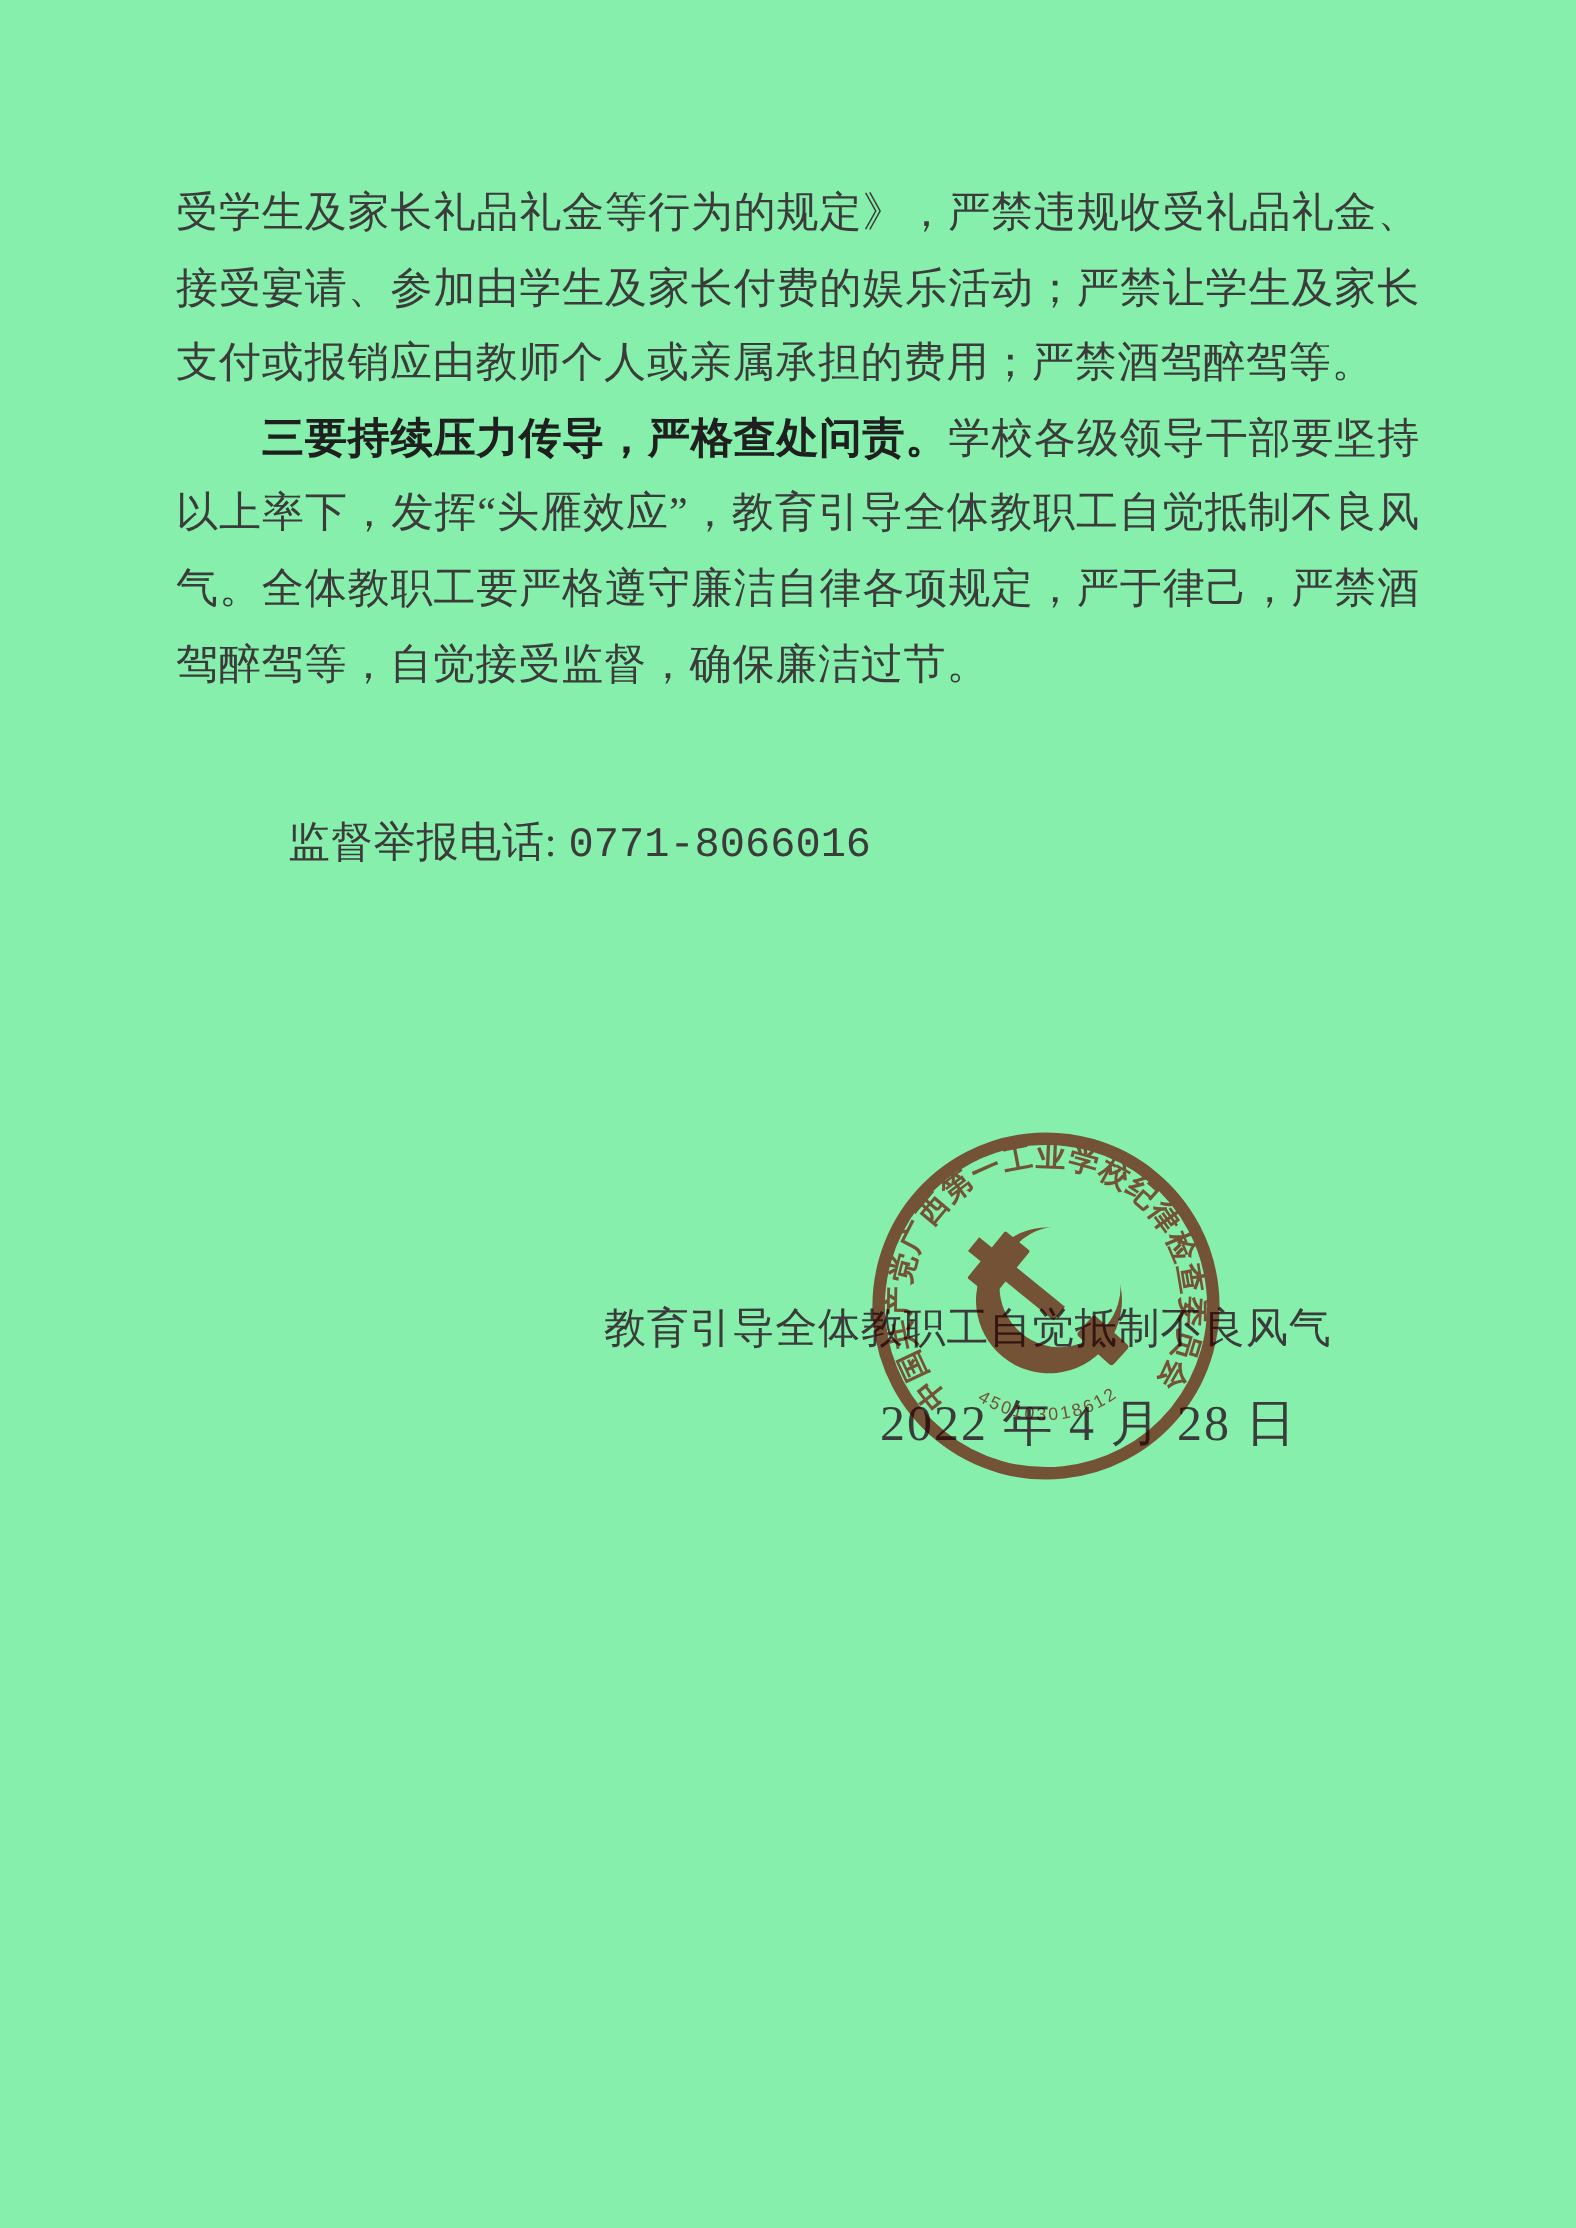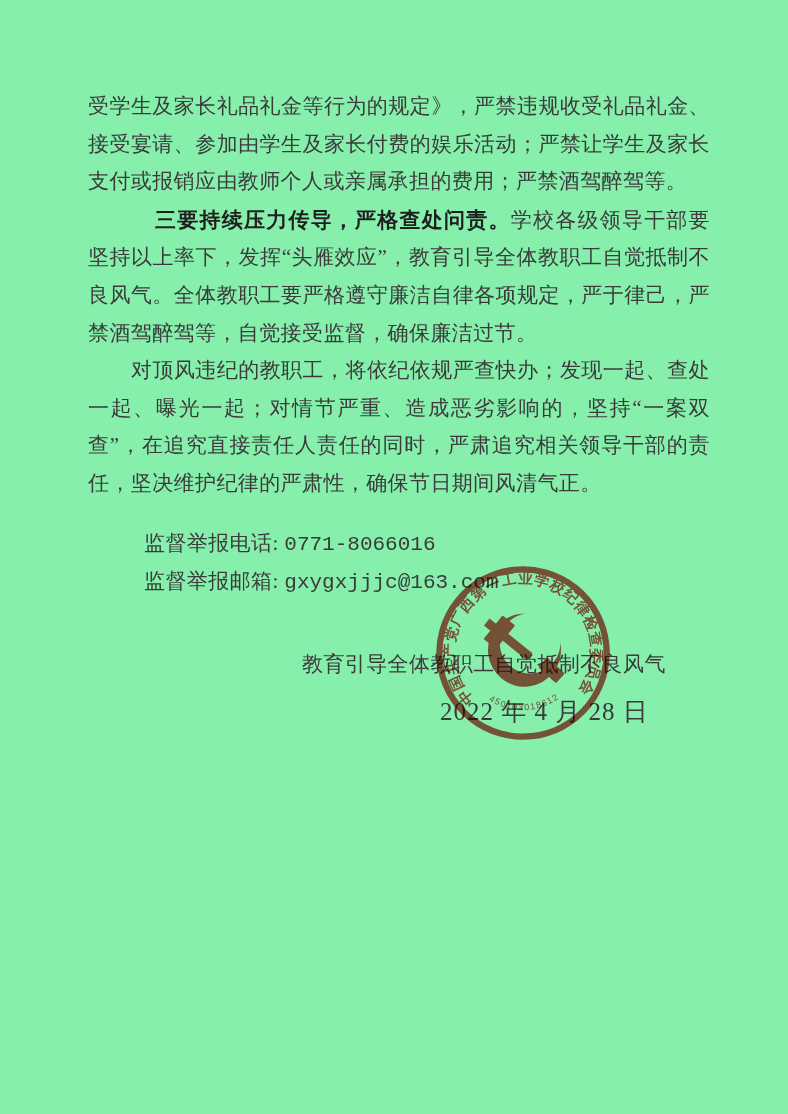--- a/index.html
+++ b/index.html
@@ -24,23 +24,22 @@
     line-height: 37.6px;
     letter-spacing: 0.4px;
     text-align: justify;
     color: #3b3b3b;
   }
   .para.indent { text-indent: 43px; }
   .bold-lead {
     font-family: "Liberation Sans", sans-serif;
     font-weight: bold;
     color: #1f1f1f;
-    margin-left: 24px;
   }
-  .contact-block { margin-top: 22px; }
+  .contact-block { margin-top: 52px; }
   .contact-line {
     font-size: 21px;
     line-height: 37.6px;
     letter-spacing: 0.4px;
     padding-left: 56px;
     color: #3b3b3b;
   }
   .contact-value {
     font-family: "Liberation Mono", monospace;
     font-size: 21px;
@@ -77,25 +76,23 @@
   }
 </style>
 </head>
 <body>
 
 <div class="page">
 
   <div class="content">
     <p class="para">受学生及家长礼品礼金等行为的规定》，严禁违规收受礼品礼金、接受宴请、参加由学生及家长付费的娱乐活动；严禁让学生及家长支付或报销应由教师个人或亲属承担的费用；严禁酒驾醉驾等。</p>
     <p class="para indent"><span class="bold-lead">三要持续压力传导，严格查处问责。</span><span>学校各级领导干部要坚持以上率下，发挥“头雁效应”，教育引导全体教职工自觉抵制不良风气。全体教职工要严格遵守廉洁自律各项规定，严于律己，严禁酒驾醉驾等，自觉接受监督，确保廉洁过节。</span></p>
-    <p class="para indent">对顶风违纪的教职工，将依纪依规严查快办；发现一起、查处一起、曝光一起；对情节严重、造成恶劣影响的，坚持“一案双查”，在追究直接责任人责任的同时，严肃追究相关领导干部的责任，坚决维护纪律的严肃性，确保节日期间风清气正。</p>
 
     <div class="contact-block">
       <div class="contact-line"><span>监督举报电话: </span><span class="contact-value">0771-8066016</span></div>
-      <div class="contact-line"><span>监督举报邮箱: </span><span class="contact-value">gxygxjjjc@163.com</span></div>
     </div>
   </div>
 
   <div class="signature-org">教育引导全体教职工自觉抵制不良风气</div>
   <div class="signature-date">2022 年 4 月 28 日</div>
 
   <svg class="seal" viewBox="0 0 200 200" xmlns="http://www.w3.org/2000/svg">
     <defs>
       <mask id="sickle-mask">
         <rect x="0" y="0" width="200" height="200" fill="#fff"></rect>

